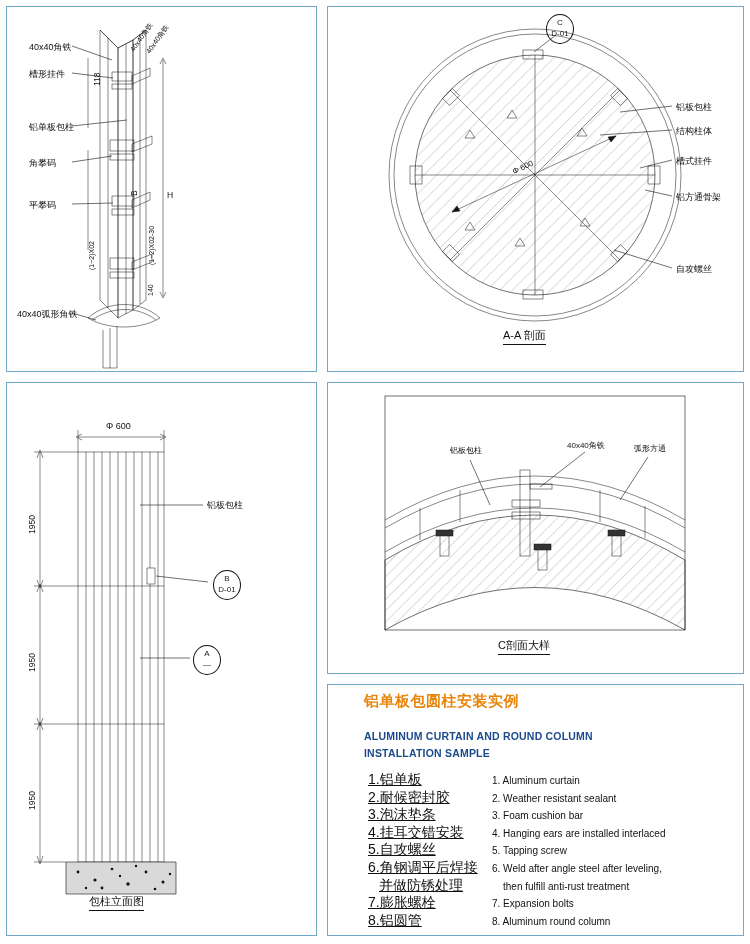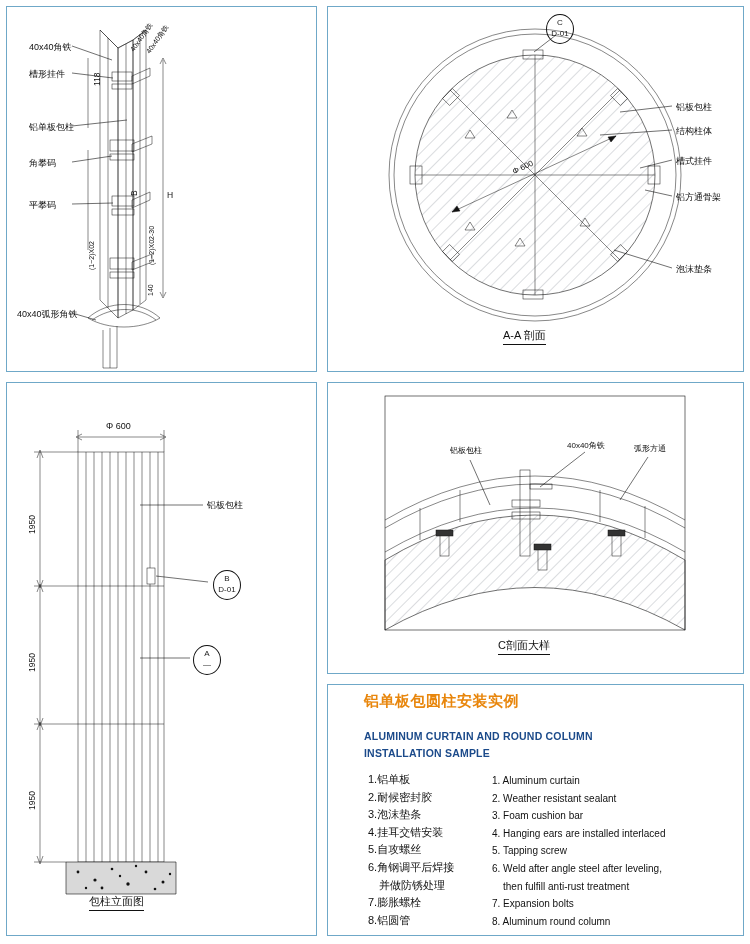--- a/index.html
+++ b/index.html
@@ -17,21 +17,21 @@
   .cap{position:absolute;font-size:11px;color:#111;white-space:nowrap;}
   .cap-u{border-bottom:1px solid #111;padding-bottom:1px;}
   svg{position:absolute;left:0;top:0;overflow:visible;}
   .leader{stroke:#111;stroke-width:.6;fill:none;}
   .thin{stroke:#111;stroke-width:.5;fill:none;}
   .dim{stroke:#111;stroke-width:.5;fill:none;}
   
   #sample-panel{left:327px;top:684px;width:417px;height:252px;}
   .sp-title{font-size:15px;font-weight:bold;color:#e8860c;letter-spacing:.5px;}
   .sp-sub{font-size:10.5px;font-weight:bold;color:#1b4a8a;letter-spacing:.2px;line-height:14px;}
-  .sp-col{font-size:11px;line-height:17.6px;color:#111;}
+  .sp-col{font-size:14px;line-height:17.6px;color:#111;text-decoration:underline;}
   .sp-col-en{font-size:10px;line-height:17.6px;color:#111;}
   .sp-indent{padding-left:11px;display:block;}
   .dot{fill:#111;}
   .circ-ref{position:absolute;border:1px solid #111;border-radius:50%;font-size:8px;text-align:center;}
 </style>
 </head>
 <body>
 
 <div class="panel" id="p-iso" style="left:6px;top:6px;width:311px;height:366px;"></div>
 
@@ -170,21 +170,21 @@
     <line x1="556" y1="35" x2="534" y2="52"></line>
   </g>
 </svg>
 
 <div class="lbl" style="left:511px;top:168px;transform:rotate(-25deg);transform-origin:left top;font-size:8px;">Φ 600</div>
 
 <div class="lbl-cn" style="left:676px;top:101px;">铝板包柱</div>
 <div class="lbl-cn" style="left:676px;top:125px;">结构柱体</div>
 <div class="lbl-cn" style="left:676px;top:155px;">槽式挂件</div>
 <div class="lbl-cn" style="left:676px;top:191px;">铝方通骨架</div>
-<div class="lbl-cn" style="left:676px;top:263px;">泡沫垫条</div>
+<div class="lbl-cn" style="left:676px;top:263px;">自攻螺丝</div>
 
 <div class="circ-ref" style="left:546px;top:14px;width:26px;height:26px;line-height:11px;padding-top:2px;">
   <span>C</span><br>
   <span>D-01</span>
 </div>
 
 <div class="cap cap-u" style="left:503px;top:328px;">A-A 剖面</div>
 
 <div class="panel" id="p-elev" style="left:6px;top:382px;width:311px;height:554px;"></div>
 

